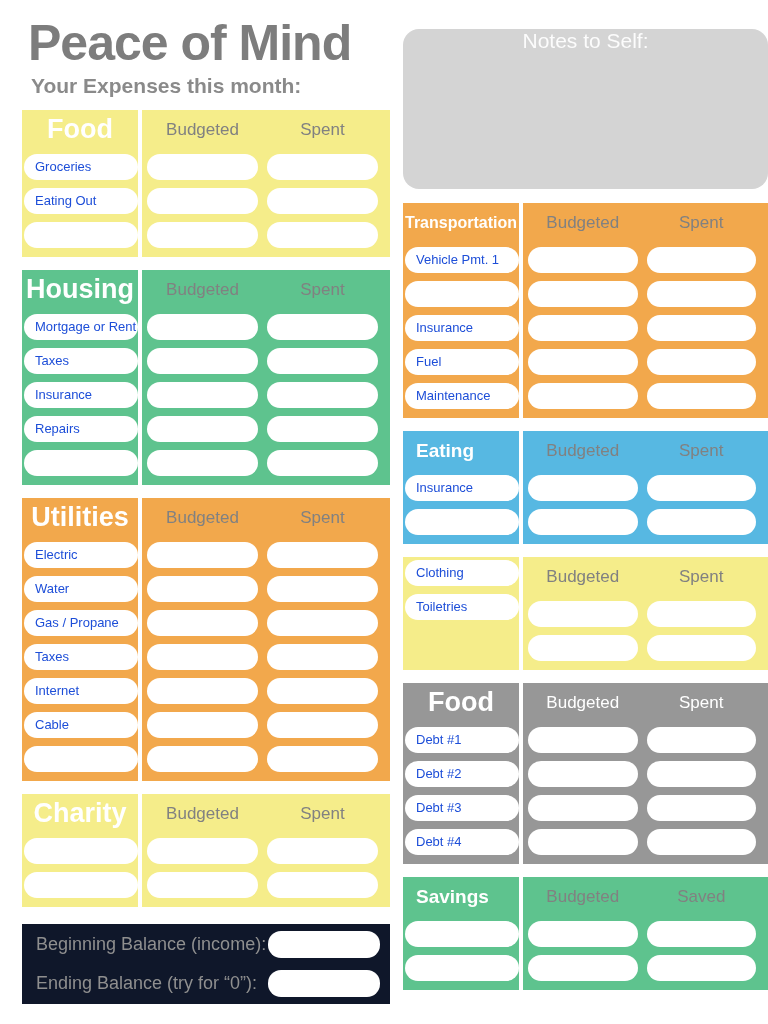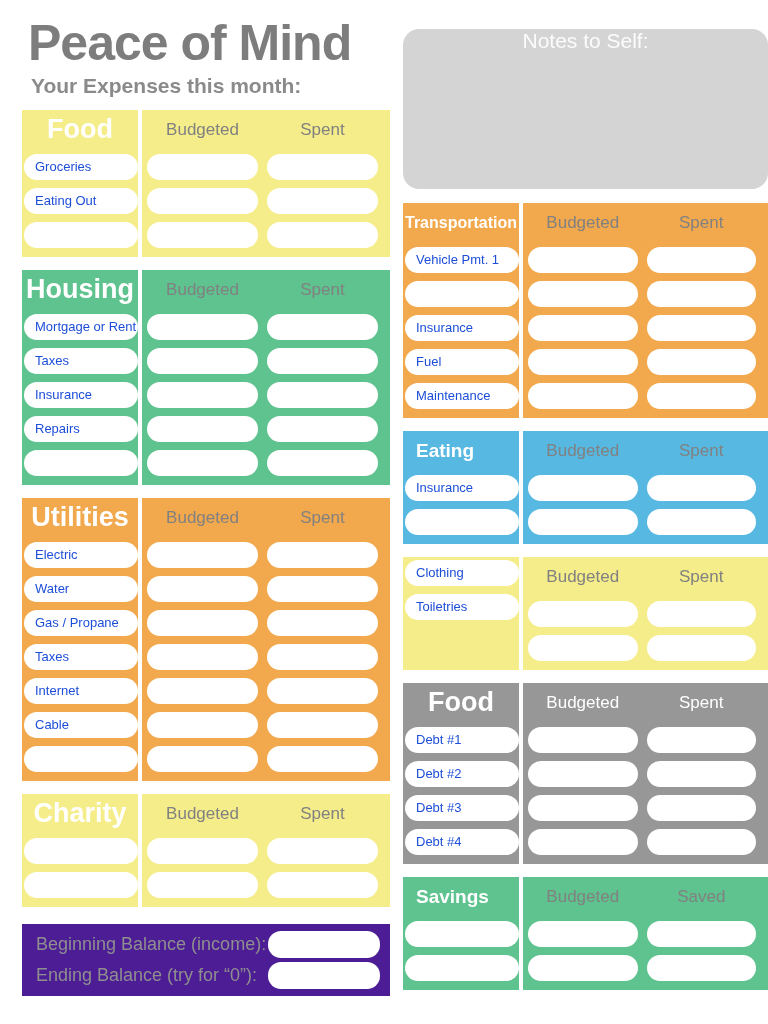--- a/index.html
+++ b/index.html
@@ -66,23 +66,23 @@
   
   .notes {
     width: 365px; height: 160px; background: #d4d4d4;
     border-radius: 16px; margin-bottom: 14px;
     text-align: center; 
   }
   .notes-title { font-size: 21px; color: rgba(255,255,255,0.92); }
 
   
   .balance {
-    width: 368px; background: #4c1d95; margin-top: 17px;
+    width: 368px; background: #0f172a; margin-top: 17px;
     padding: 7px 10px 7px 14px;
-    display: flex; flex-direction: column; row-gap: 4px;
+    display: flex; flex-direction: column; row-gap: 12px;
   }
   .balance-row { display: flex; align-items: center; height: 27px; }
   .balance-row .blabel { flex: 1; font-size: 18px; color: #8f8f8f; white-space: nowrap; }
   .balance-row .pill { width: 112px; flex: 0 0 112px; height: 27px; }
 </style>
 </head>
 <body>
 
 <header class="page-header">
   <div class="page-title">Peace of Mind</div>

